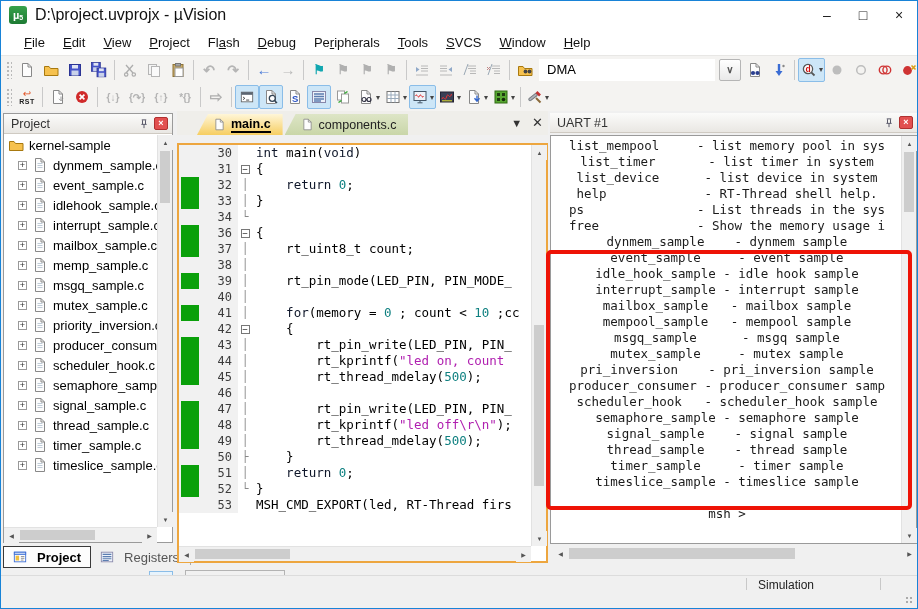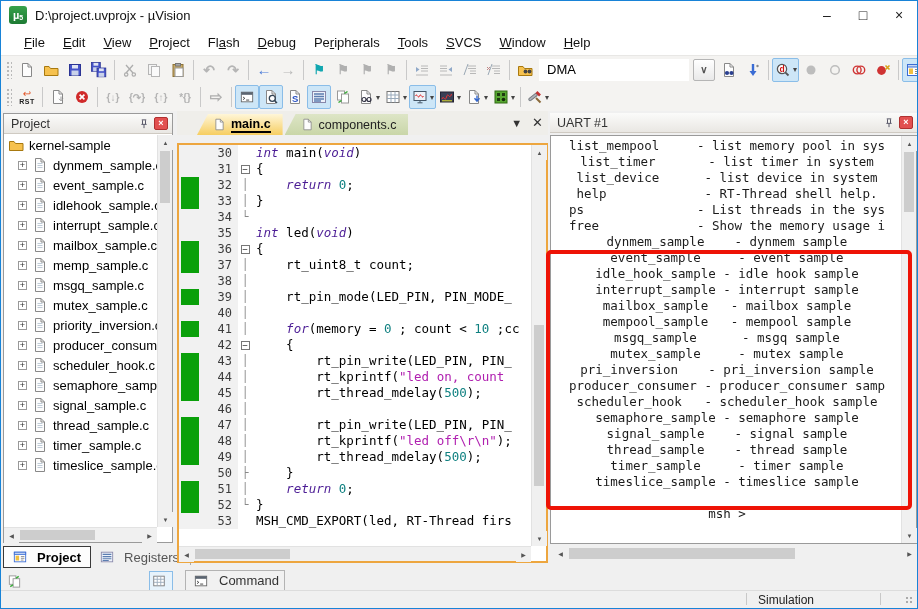--- a/index.html
+++ b/index.html
@@ -4,42 +4,42 @@
 <style>
   html,body{margin:0;padding:0;background:#fff;}
   *{box-sizing:border-box;}
   .window{position:relative;width:918px;height:609px;border:1px solid #1883d7;background:#f0f0f0;
           font-family:"Liberation Sans",sans-serif;overflow:hidden;}
   
   .titlebar{position:absolute;left:0;top:0;right:0;height:28px;background:#fff;display:flex;align-items:center;padding-left:8px;}
   .logo{width:18px;height:18px;background:linear-gradient(#37a24b,#1d7a33);border-radius:3px;color:#fff;
         font-weight:bold;font-size:11px;display:flex;align-items:center;justify-content:center;flex:none;}
   .logo b{font-size:7px;margin-top:5px;}
-  .title{margin-left:8px;font-size:13px;color:#111;text-align:right;}
+  .title{margin-left:8px;font-size:16px;color:#111;text-align:right;}
   .win-controls{margin-left:auto;display:flex;height:100%;}
   .win-btn{width:36px;display:flex;align-items:center;justify-content:center;font-size:14px;color:#222;}
   
   .menubar{position:absolute;top:28px;left:0;right:0;height:26px;background:#fff;display:flex;align-items:center;padding-left:14px;font-size:13px;color:#111;}
   .menu-item{padding:3px 9px;}
   
   .toolbar{position:absolute;left:0;right:0;background:#f4f3f1;display:flex;align-items:center;padding-left:2px;}
   .t1{top:54px;height:28px;border-top:1px solid #e8e7e5;}
   .t2{top:82px;height:28px;}
   .grip{width:6px;height:18px;margin:0 3px;background-image:radial-gradient(circle,#b9b9b9 1px,transparent 1.2px);background-size:4px 4px;flex:none;}
   .sep{width:1px;height:20px;background:#c9c9c9;margin:0 3px;flex:none;}
   .tb{min-width:24px;height:24px;display:flex;align-items:center;justify-content:center;border:1px solid transparent;border-radius:2px;flex:none;padding:0 1px;}
   .tb.hl{background:#cde6f7;border-color:#8abde8;}
   .tb .ic{display:flex;align-items:center;justify-content:center;width:17px;height:17px;}
   .tb .dd{font-size:8px;color:#444;margin-left:2px;}
   .g{font-weight:bold;}
   .gstep{color:#b3b3b3;font-weight:bold;font-size:10px;white-space:nowrap;}
   .rstwrap{display:flex;flex-direction:column;align-items:center;line-height:1;}
   .rsta{color:#e05020;font-size:10px;height:9px;}
   .rstt{font-size:7px;font-weight:bold;color:#222;letter-spacing:.5px;}
-  .combo{width:150px;height:22px;background:#fff;display:flex;align-items:center;padding-left:8px;font-size:13px;color:#000;margin:0 2px;flex:none;}
+  .combo{width:176px;height:22px;background:#fff;display:flex;align-items:center;padding-left:8px;font-size:13px;color:#000;margin:0 2px;flex:none;}
   .vee-btn{width:22px;height:22px;border:1px solid #b5b5b5;border-radius:2px;background:linear-gradient(#fff,#e9e9e9);
            display:flex;align-items:center;justify-content:center;font-size:10px;color:#555;flex:none;margin:0 2px;}
   
   .panel-header{height:20px;background:linear-gradient(#fbfbfa,#e9e7e3);border-bottom:1px solid #cfcac2;
                 display:flex;align-items:center;padding:0 4px 0 7px;font-size:12.5px;color:#333;}
   .ph-sp{margin-left:auto;display:flex;align-items:center;gap:3px;}
   .close-btn{width:14px;height:13px;background:#e25050;border:1px solid #b03030;border-radius:2px;color:#fff;
              font-size:9px;line-height:11px;text-align:center;font-weight:bold;}
   .pinic{width:14px;height:14px;display:flex;align-items:center;justify-content:center;}
   
@@ -77,30 +77,30 @@
   .code-frame{position:absolute;left:0;top:24px;right:0;bottom:0;border:2px solid #eda63f;background:#fff;margin-top:8px;}
   .code{position:absolute;left:0;top:0;right:15px;bottom:15px;overflow:hidden;}
   .crow{display:flex;height:16px;}
   .cg{width:23px;background:#f1f1f1;flex:none;position:relative;}
   .green{position:absolute;left:2px;top:0;width:18px;height:16px;background:#0aa00a;}
   .cn{width:36px;background:#f1f1f1;flex:none;text-align:right;padding-right:6px;color:#3c3c3c;
       font:12px/16px "DejaVu Sans Mono",monospace;}
   .cf{width:14px;flex:none;color:#888;font:11px/16px "DejaVu Sans Mono",monospace;text-align:center;background:#fff;}
   .fb{display:inline-block;width:9px;height:9px;border:1px solid #777;line-height:7px;font-size:9px;background:#fff;color:#333;margin-top:3px;}
   .ct{flex:1;white-space:pre;font:12.5px/16px "DejaVu Sans Mono",monospace;color:#000;padding-left:4px;overflow:hidden;}
-  .c-k{color:#4c1d95;font-style:italic;}.c-n{color:#0f8080;}.c-s{color:#b020b0;}
+  .c-k{color:#0f172a;}.c-n{color:#0f8080;}.c-s{color:#b020b0;}
   
   .uart-panel{position:absolute;left:549px;top:112px;width:367px;height:448px;background:#f0f0f0;}
   .uart-body{position:absolute;left:0;top:22px;right:0;bottom:17px;background:#fff;border:1px solid #9a9a9a;text-align:center;}
   .console{position:absolute;left:3px;top:2px;right:16px;bottom:0;overflow:hidden;}
   .con-line{height:16px;font:12.5px/16px "DejaVu Sans Mono",monospace;white-space:pre;color:#1b1b1b;}
   
   .red-rect{position:absolute;left:545px;top:249px;width:366px;height:260px;border:4px solid #ee1306;border-radius:5px;z-index:50;pointer-events:none;}
   
-  .statusbar{position:absolute;left:0;right:0;bottom:0;height:18px;background:#f0f0f0;border-top:1px solid #dcdcdc;font-size:12px;color:#222;}
+  .statusbar{position:absolute;left:0;right:0;bottom:0;height:33px;background:#f0f0f0;border-top:1px solid #dcdcdc;font-size:12px;color:#222;}
   .sb-sep{position:absolute;top:2px;width:1px;height:12px;background:#c8c8c8;}
   .sb-mode{position:absolute;left:757px;top:2px;}
   .gripdots{position:absolute;right:3px;bottom:3px;width:9px;height:9px;
             background-image:radial-gradient(circle,#aaa 1px,transparent 1.2px);background-size:4px 4px;}
   svg{display:block;}
 </style>
 </head>
 <body>
 
 <div class="window">
@@ -858,26 +858,20 @@
             </div>
             <div class="cn">33</div>
             <div class="cf">│</div>
             <div class="ct"><span>}</span></div>
           </div>
           <div class="crow">
             <div class="cg"></div>
             <div class="cn">34</div>
             <div class="cf">└</div>
             <div class="ct"></div>
-          </div>
-          <div class="crow">
-            <div class="cg"></div>
-            <div class="cn">35</div>
-            <div class="cf"></div>
-            <div class="ct"><span class="c-k">int</span><span> led(</span><span class="c-k">void</span><span>)</span></div>
           </div>
           <div class="crow">
             <div class="cg">
               <div class="green"></div>
             </div>
             <div class="cn">36</div>
             <div class="cf"><span class="fb">−</span></div>
             <div class="ct"><span>{</span></div>
           </div>
           <div class="crow">

